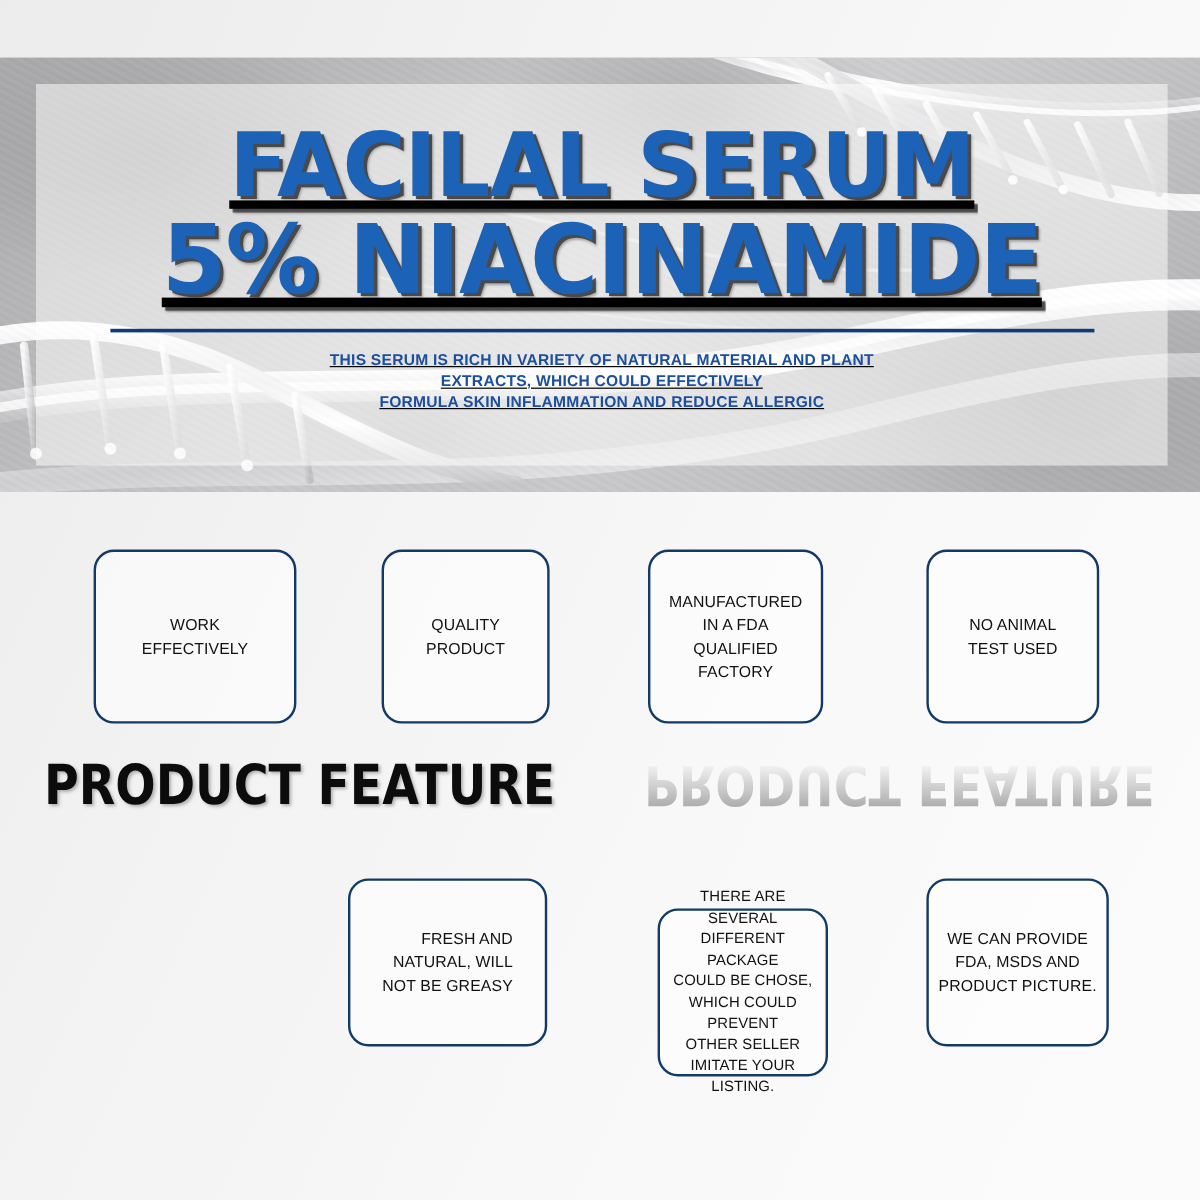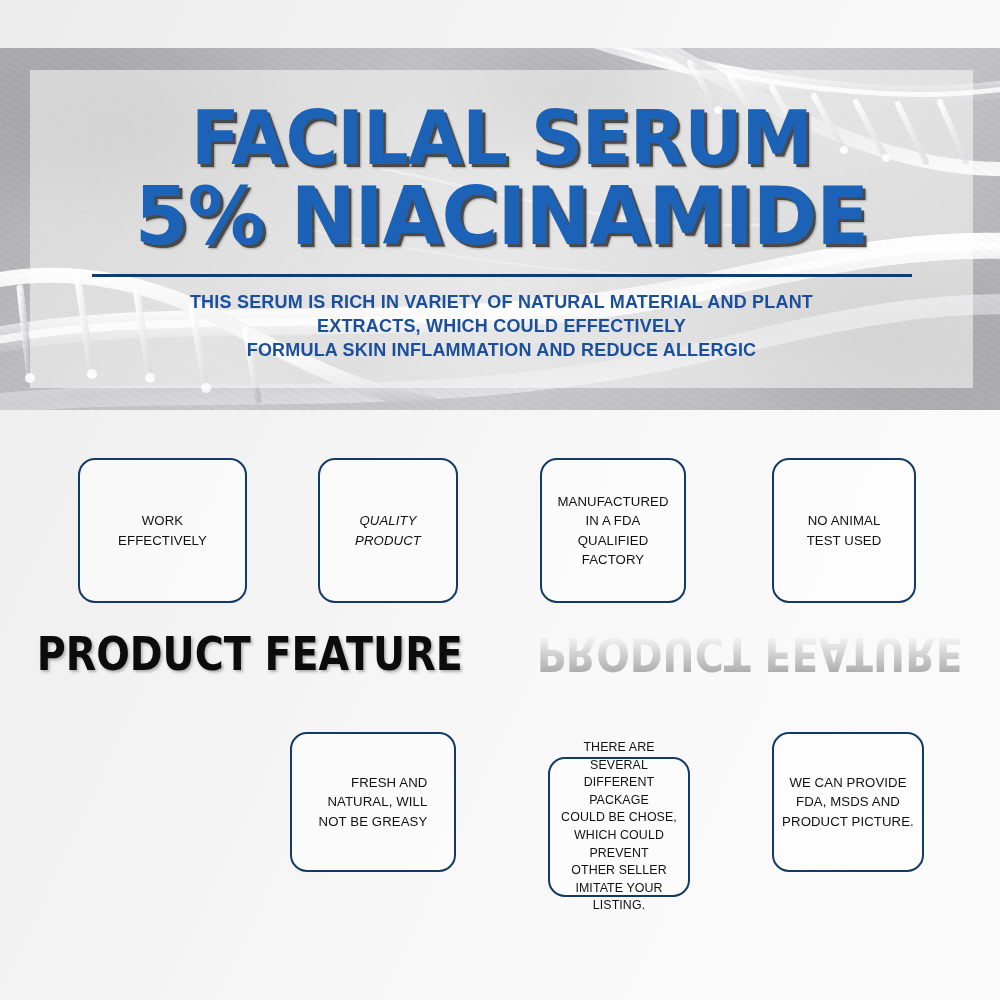--- a/index.html
+++ b/index.html
@@ -63,20 +63,21 @@
   }
 
   
   .title-block {
     position: absolute;
     left: 30px;
     top: 22px;
     width: 943px;
     z-index: 5;
     text-align: center;
+    text-decoration: underline;
   }
 
   .title-line {
     font-family: "DejaVu Sans", sans-serif;
     font-weight: bold;
     font-size: 74px;
     line-height: 0.99;
     letter-spacing: -1px;
     color: #1c63b8;
     text-shadow:
@@ -94,21 +95,21 @@
     width: 820px;
     height: 3px;
     margin: 18px auto 0 auto;
     background: #123a78;
   }
 
   .subtitle {
     margin-top: 14px;
     font-family: "Liberation Sans", sans-serif;
     font-weight: bold;
-    font-size: 18px;
+    font-size: 13px;
     line-height: 1.32;
     letter-spacing: 0.2px;
     color: #1b4f9c;
     text-align: center;
   }
 
   
   .box {
     position: absolute;
     border: 2px solid #133a66;
@@ -259,21 +260,21 @@
         <div>FORMULA SKIN INFLAMMATION AND REDUCE ALLERGIC</div>
       </div>
     </div>
   </div>
 
   <div class="box" style="left:78px; top:458px; width:169px; height:145px;">
     <span class="box-text">WORK
 EFFECTIVELY</span>
   </div>
 
-  <div class="box" style="left:318px; top:458px; width:140px; height:145px;font-style:italic;">
+  <div class="box" style="left:318px; top:458px; width:140px; height:145px;">
     <span class="box-text">QUALITY
 PRODUCT</span>
   </div>
 
   <div class="box" style="left:540px; top:458px; width:146px; height:145px;">
     <span class="box-text">MANUFACTURED
 IN A FDA
 QUALIFIED
 FACTORY</span>
   </div>

